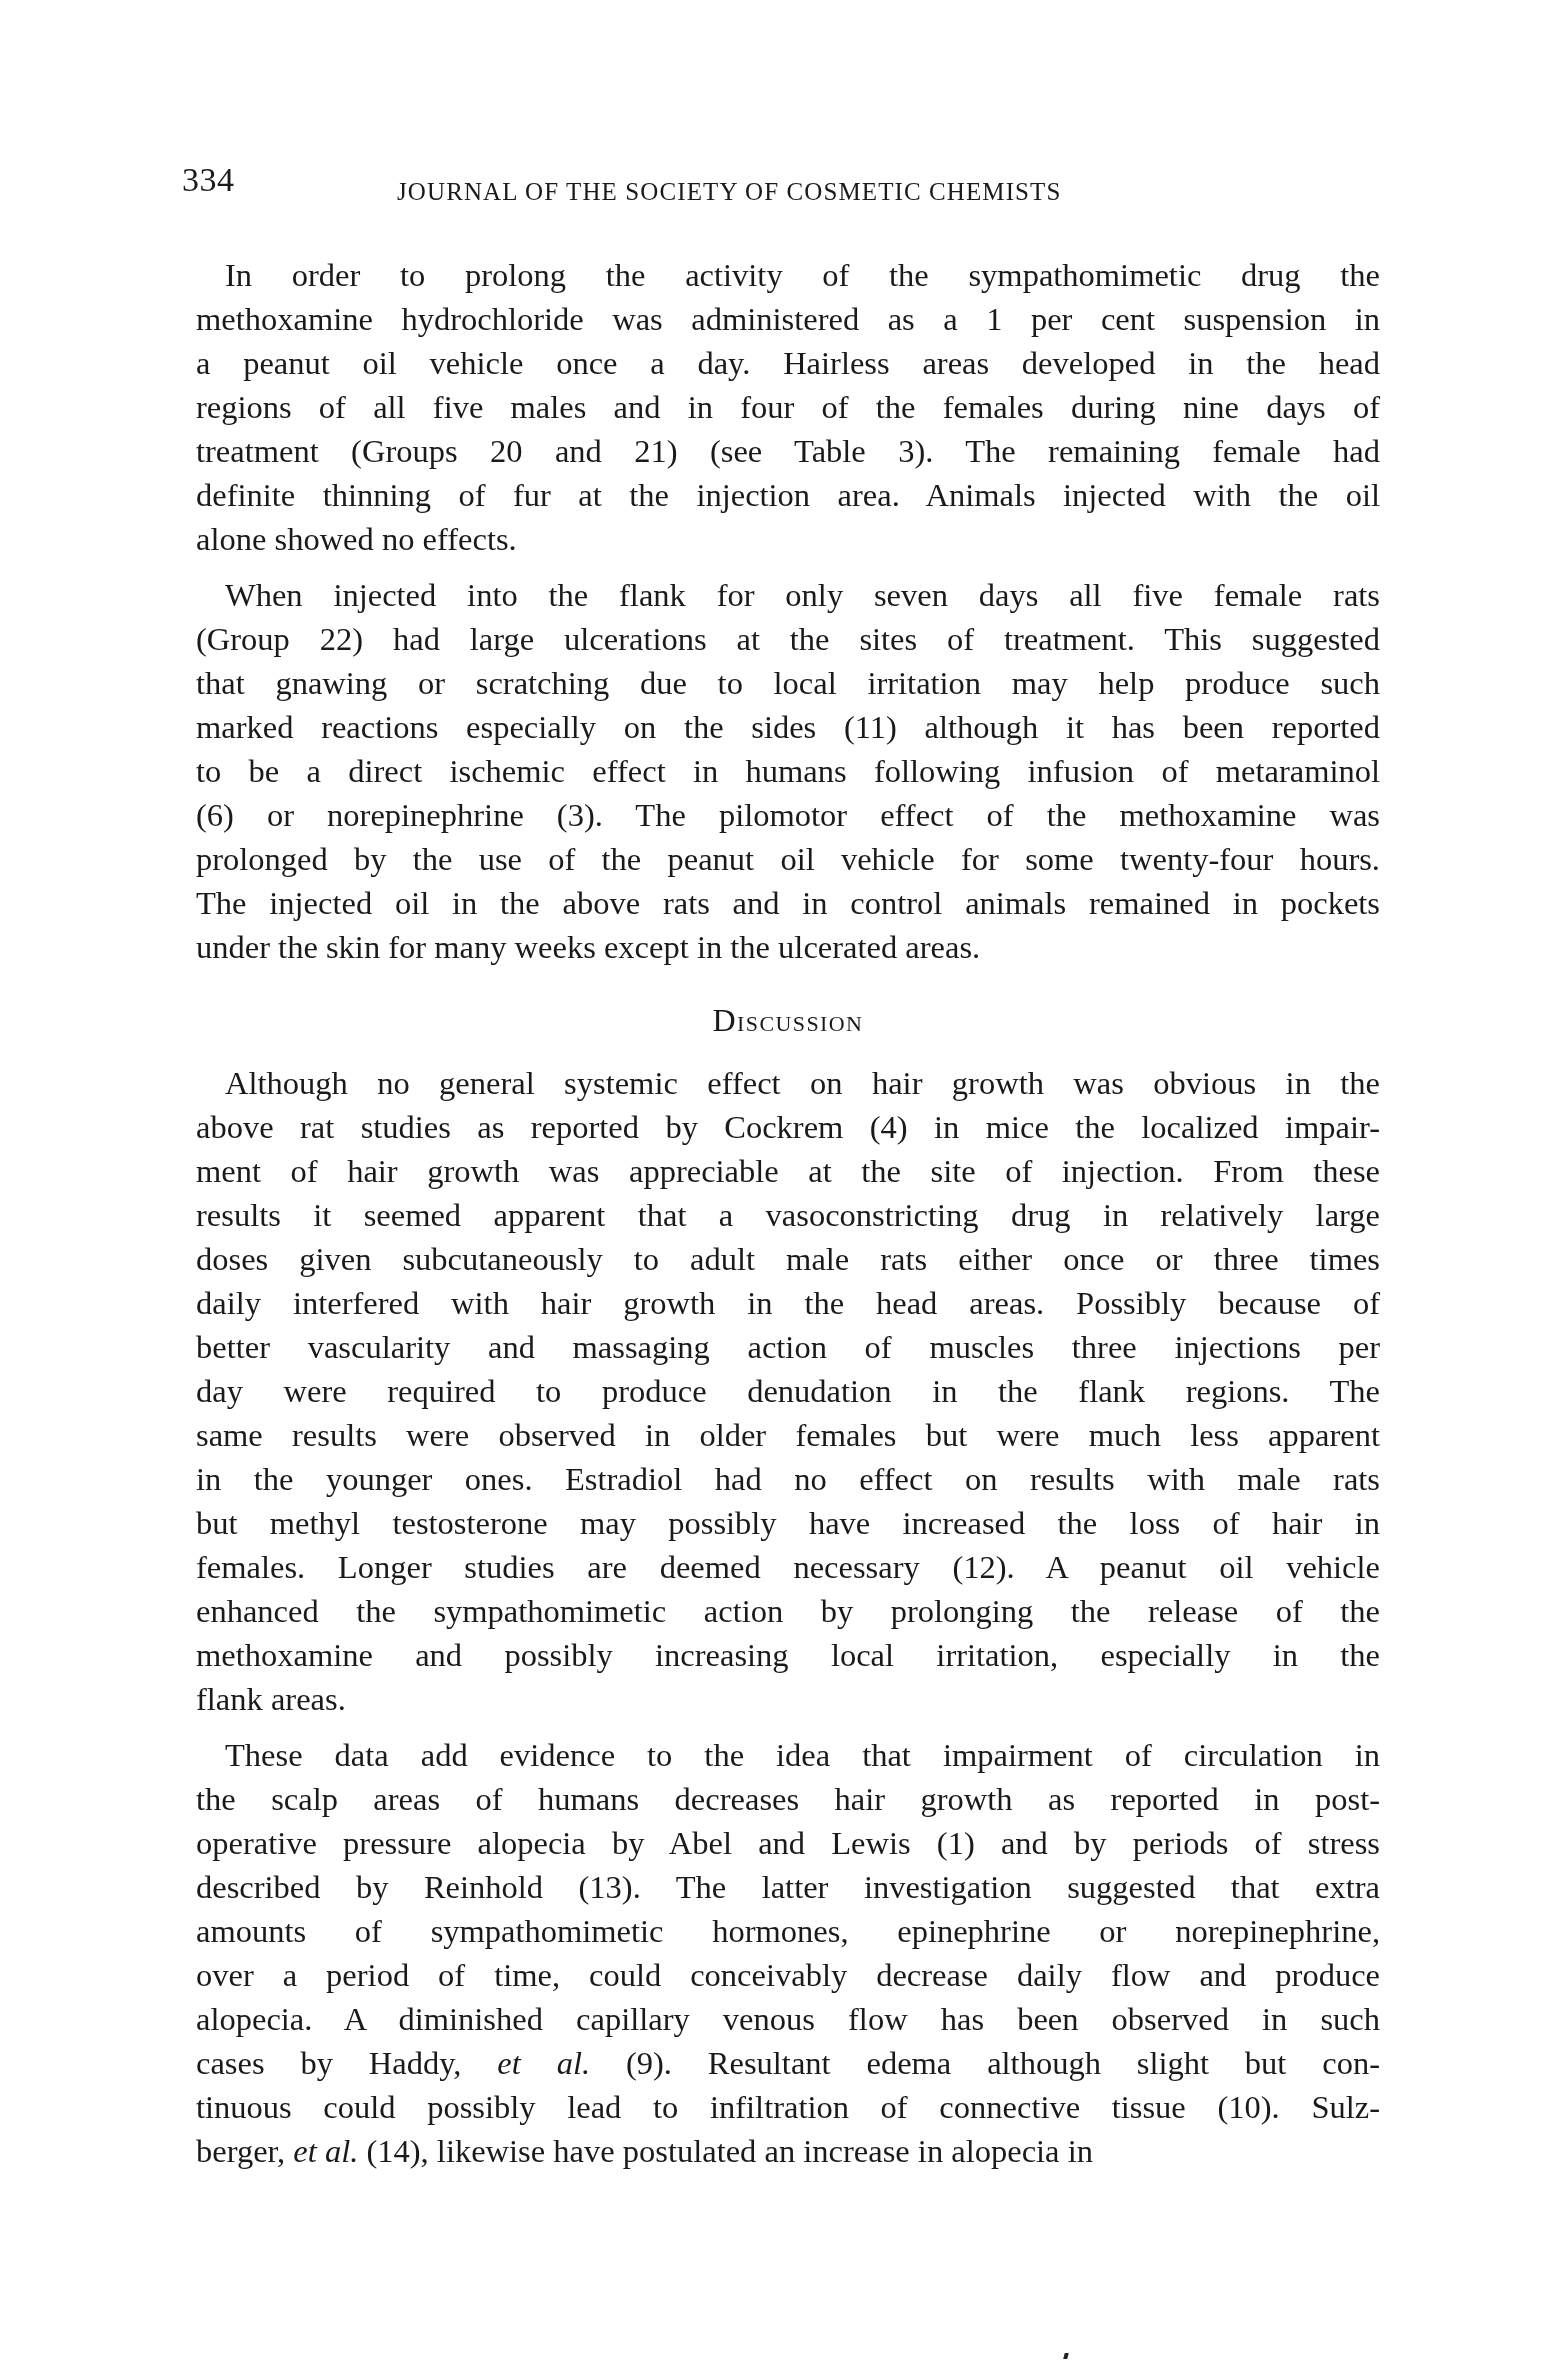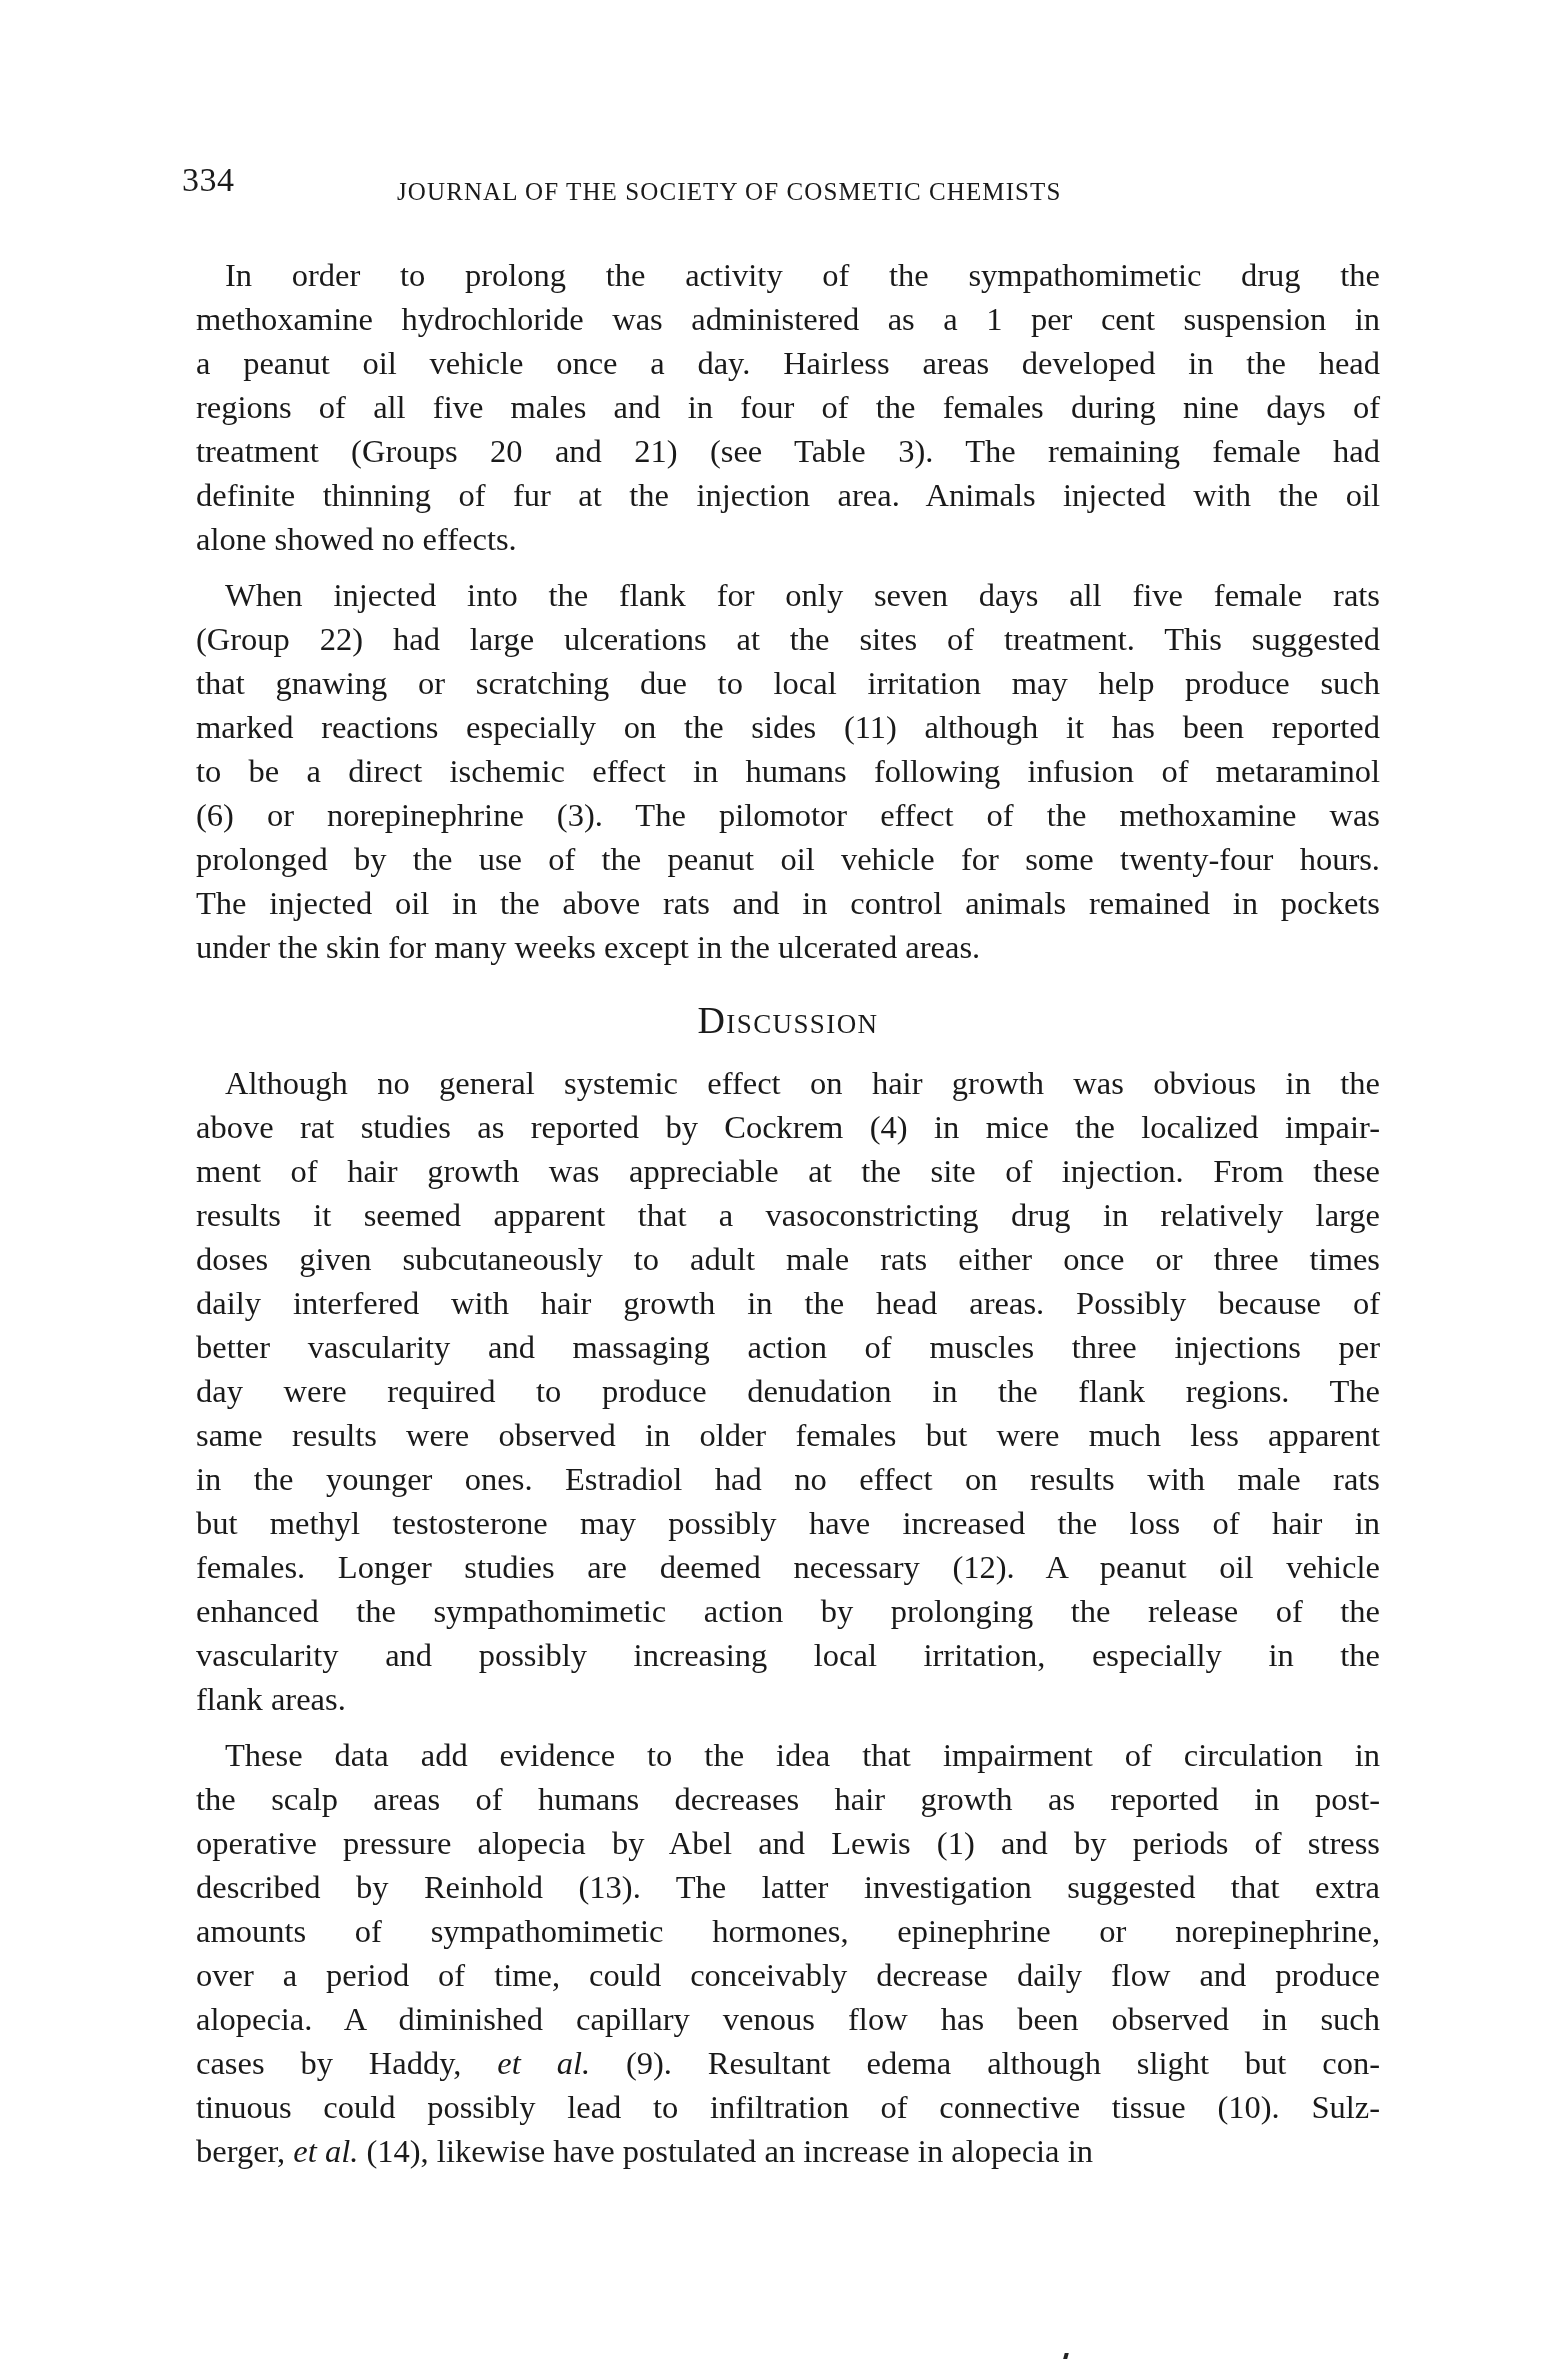--- a/index.html
+++ b/index.html
@@ -23,21 +23,21 @@
     margin: 12px; font-size: 32.5px; line-height: 44px;
     text-align: justify; text-align-last: left;
   }
   .line {
     display: block; text-align: justify; text-align-last: justify;
     white-space: nowrap; height: 44px; overflow: visible;
   }
   .line.last { text-align-last: left; }
   .line.indent { padding-left: 29px; }
   .section-heading {
-    text-align: center; font-size: 38px; font-variant: small-caps;
+    text-align: center; font-size: 32px; font-variant: small-caps;
     letter-spacing: 1.4px; margin: 29px 0 19px 0; height: 44px; line-height: 44px;
   }
   em { font-style: italic; }
   .speck {
     position: absolute; left: 1064px; top: 2353px;
     width: 3.8px; height: 5.7px; background: #222; transform: skewX(-15deg);
   }
 </style>
 </head>
 <body>
@@ -74,21 +74,21 @@
       <span class="line">results it seemed apparent that a vasoconstricting drug in relatively large</span>
       <span class="line">doses given subcutaneously to adult male rats either once or three times</span>
       <span class="line">daily interfered with hair growth in the head areas.  Possibly because of</span>
       <span class="line">better vascularity and massaging action of muscles three injections per</span>
       <span class="line">day were required to produce denudation in the flank regions.  The</span>
       <span class="line">same results were observed in older females but were much less apparent</span>
       <span class="line">in the younger ones.  Estradiol had no effect on results with male rats</span>
       <span class="line">but methyl testosterone may possibly have increased the loss of hair in</span>
       <span class="line">females.  Longer studies are deemed necessary (12).  A peanut oil vehicle</span>
       <span class="line">enhanced the sympathomimetic action by prolonging the release of the</span>
-      <span class="line">vascularity and possibly increasing local irritation, especially in the</span>
+      <span class="line">methoxamine and possibly increasing local irritation, especially in the</span>
       <span class="line last">flank areas.</span>
     </div>
   <div class="para" id="p3">
       <span class="line indent">These data add evidence to the idea that impairment of circulation in</span>
       <span class="line">the scalp areas of humans decreases hair growth as reported in post-</span>
       <span class="line">operative pressure alopecia by Abel and Lewis (1) and by periods of stress</span>
       <span class="line">described by Reinhold (13).  The latter investigation suggested that extra</span>
       <span class="line">amounts of sympathomimetic hormones, epinephrine or norepinephrine,</span>
       <span class="line">over a period of time, could conceivably decrease daily flow and produce</span>
       <span class="line">alopecia.  A diminished capillary venous flow has been observed in such</span>

